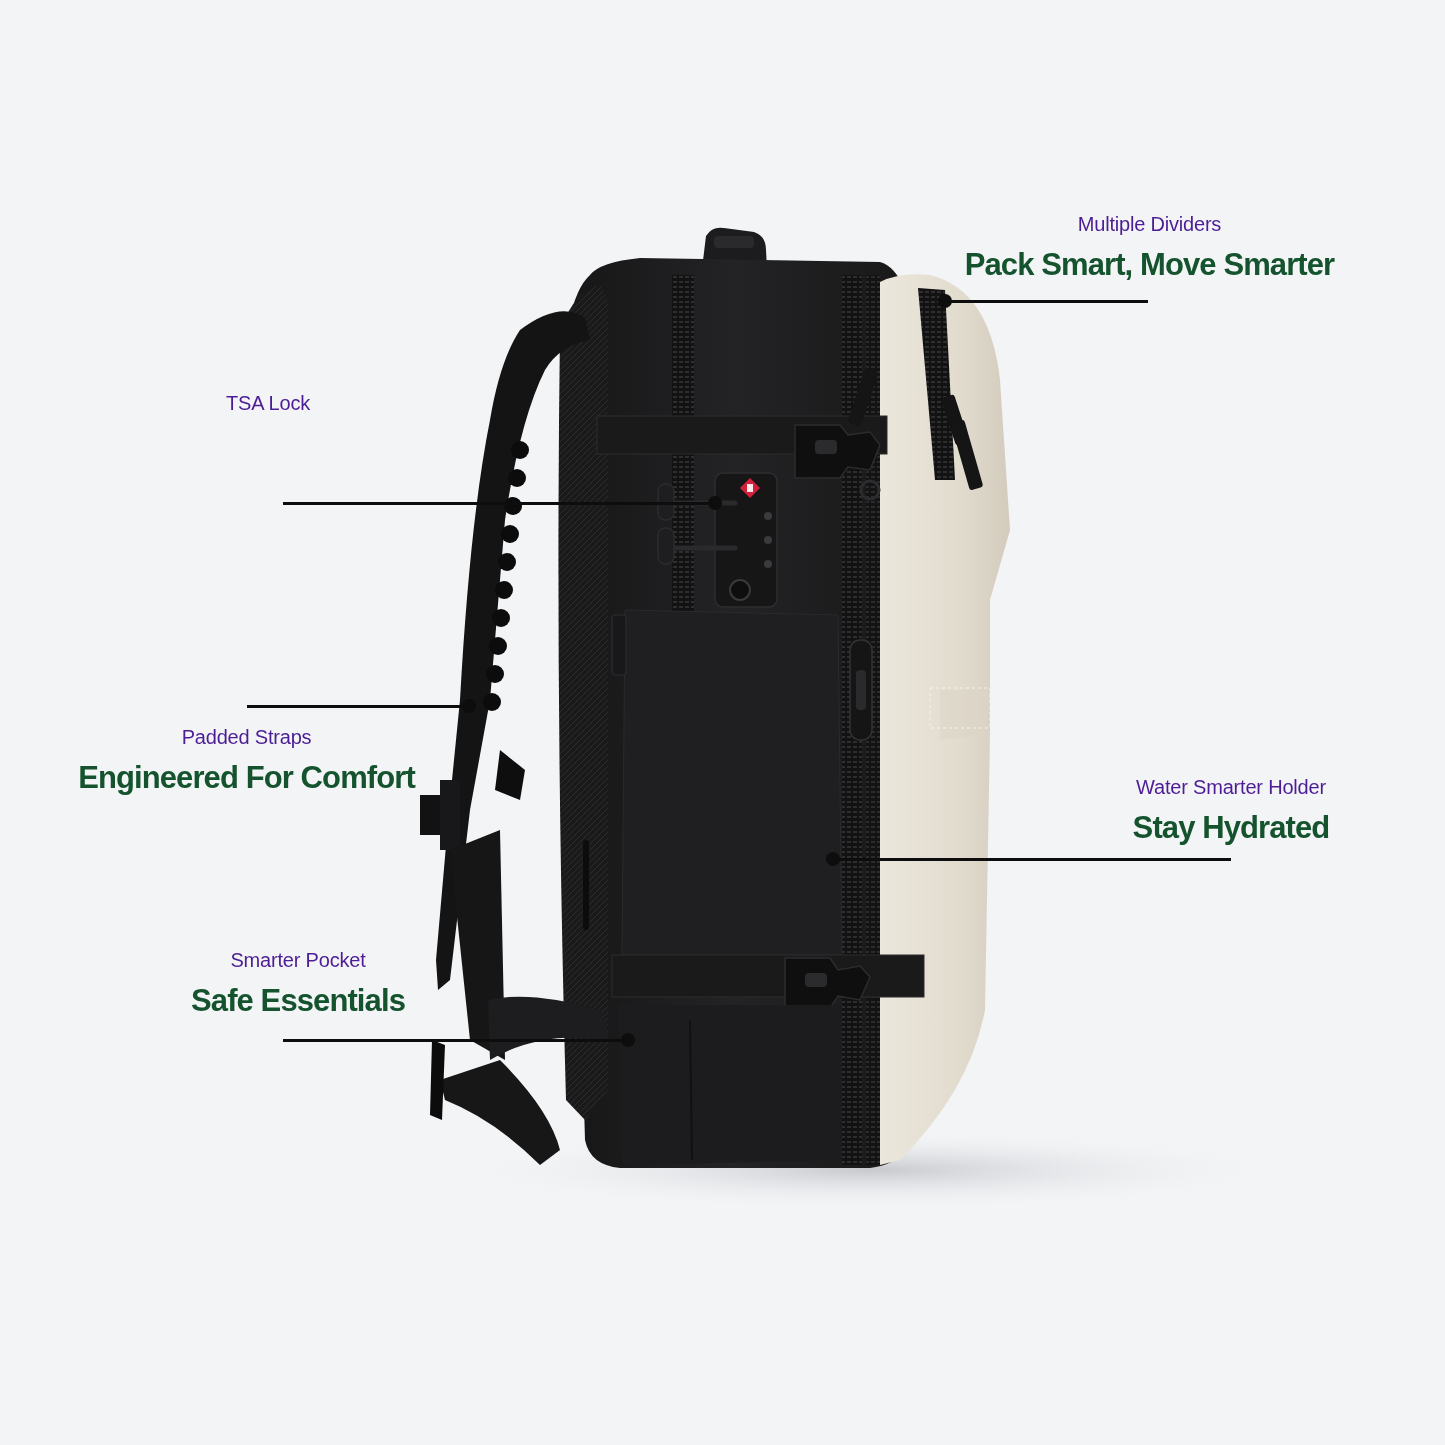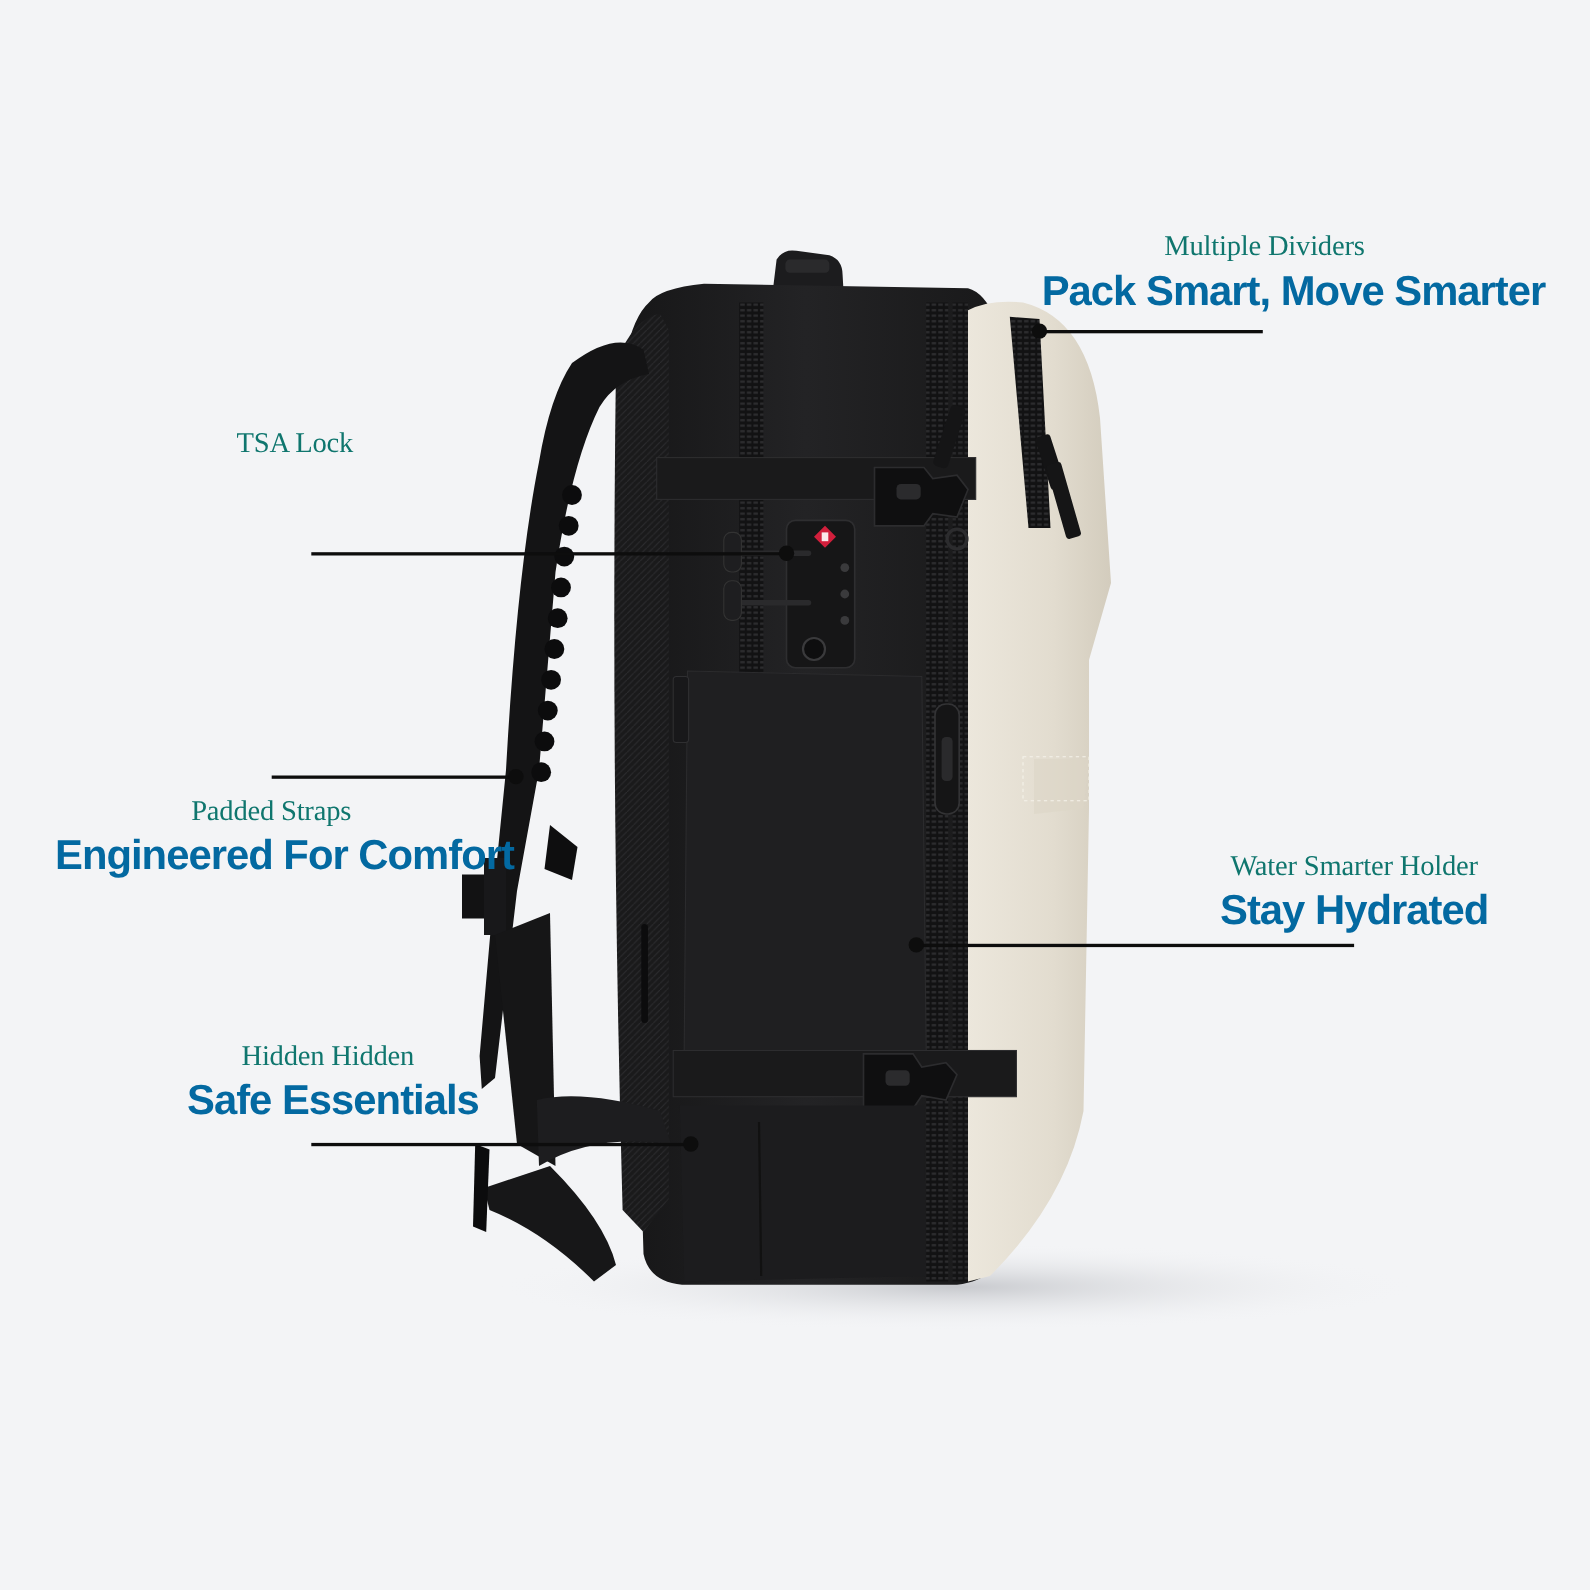--- a/index.html
+++ b/index.html
@@ -9,26 +9,25 @@
     position: relative;
     overflow: hidden;
     font-family: "Liberation Sans", "DejaVu Sans", sans-serif;
     color: #111111;
   }
   .stage { position: absolute; left: 0; top: 0; width: 1445px; height: 1445px; }
   .product-art { position: absolute; left: 0; top: 0; width: 1445px; height: 1445px; }
 
   .callout { position: absolute; text-align: center; white-space: nowrap; }
   .callout .label {
-    font-size: 26px; font-weight: 400; letter-spacing: -0.2px; color: #0f766e;
+    font-size: 20px; font-weight: 400; letter-spacing: -0.2px; color: #4c1d95;
     line-height: 30px;
-    font-family: Liberation Serif, serif;
   }
   .callout .headline {
-    font-size: 38px; font-weight: 700; letter-spacing: -0.9px; color: #0369a1;
+    font-size: 31px; font-weight: 700; letter-spacing: -0.9px; color: #14532d;
     line-height: 40px; margin-top: 6px;
   }
   .leader { position: absolute; height: 3px; background: #0d0d0d; }
   .leader-dot { position: absolute; width: 14px; height: 14px; border-radius: 50%; background: #0d0d0d; }
 </style>
 </head>
 <body>
 
 <div class="stage">
 
@@ -162,19 +161,19 @@
   <div class="leader-dot" style="left:462px; top:699px;"></div>
 
   <div class="callout" style="left:1100px; top:772px; width:262px;">
     <div class="label">Water Smarter Holder</div>
     <div class="headline">Stay Hydrated</div>
   </div>
   <div class="leader" style="left:833px; top:858px; width:398px;"></div>
   <div class="leader-dot" style="left:826px; top:852px;"></div>
 
   <div class="callout" style="left:170px; top:945px; width:256px;">
-    <div class="label">Hidden Hidden</div>
+    <div class="label">Smarter Pocket</div>
     <div class="headline">Safe Essentials</div>
   </div>
   <div class="leader" style="left:283px; top:1039px; width:345px;"></div>
   <div class="leader-dot" style="left:621px; top:1033px;"></div>
 
 </div>
 
 </body></html>

